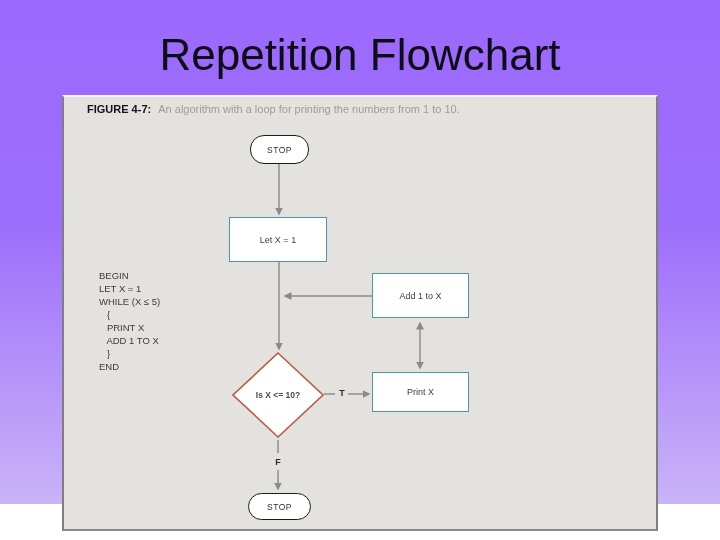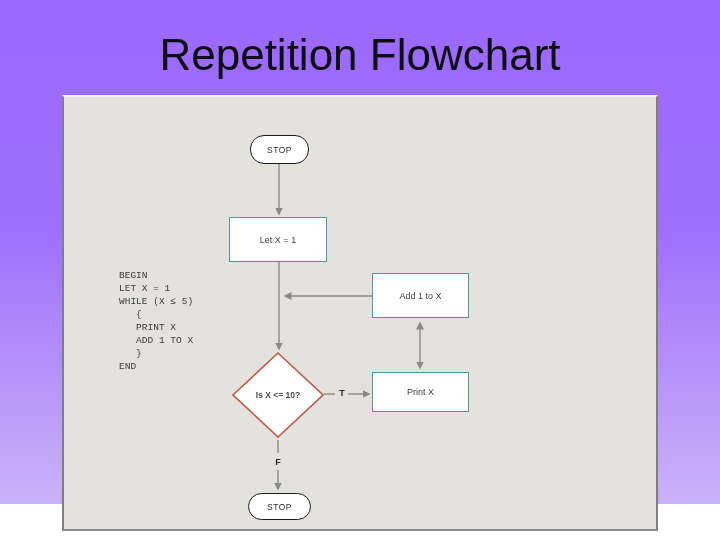--- a/index.html
+++ b/index.html
@@ -43,34 +43,38 @@
     display:flex;align-items:center;justify-content:center;
     font-size:8.5px;color:#4a4a4a;font-weight:bold;
   }
   .connectors{position:absolute;left:0;top:0;width:592px;height:432px;pointer-events:none;}
   .branch-label{
     position:absolute;font-size:9px;font-weight:bold;color:#2b2b2b;text-align:center;
   }
   .label-t{left:270px;top:291px;width:16px;}
   .label-f{left:207px;top:360px;width:14px;}
   .code-block{
-    position:absolute;left:55px;top:172px;
-    font-family:Liberation Mono, monospace;
+    position:absolute;left:35px;top:172px;
+    font-family:Liberation Sans, sans-serif;
     font-size:9.5px;line-height:13px;color:#3b3b3b;white-space:pre;
   }
 </style>
 </head>
 <body>
 
 <div class="slide">
 
   <div class="slide-title">Repetition Flowchart</div>
 
   <div class="figure-panel">
 
+    <div class="caption">
+      <span class="cap-label">FIGURE 4-7:</span>
+      <span class="cap-text">An algorithm with a loop for printing the numbers from 1 to 10.</span>
+    </div>
 
     <svg class="connectors" width="592" height="432" viewBox="0 0 592 432">
       <defs>
         <marker id="ah" markerWidth="8" markerHeight="8" refX="6.5" refY="4" orient="auto" markerUnits="userSpaceOnUse">
           <path d="M0,0 L8,4 L0,8 z" fill="#8a8a8a"></path>
         </marker>
       </defs>
       <line x1="215" y1="67" x2="215" y2="117" stroke="#8a8a8a" stroke-width="1.4" marker-end="url(#ah)"></line>
       <line x1="215" y1="165" x2="215" y2="252" stroke="#8a8a8a" stroke-width="1.4" marker-end="url(#ah)"></line>
       <line x1="308" y1="199" x2="221" y2="199" stroke="#8a8a8a" stroke-width="1.4" marker-end="url(#ah)"></line>

